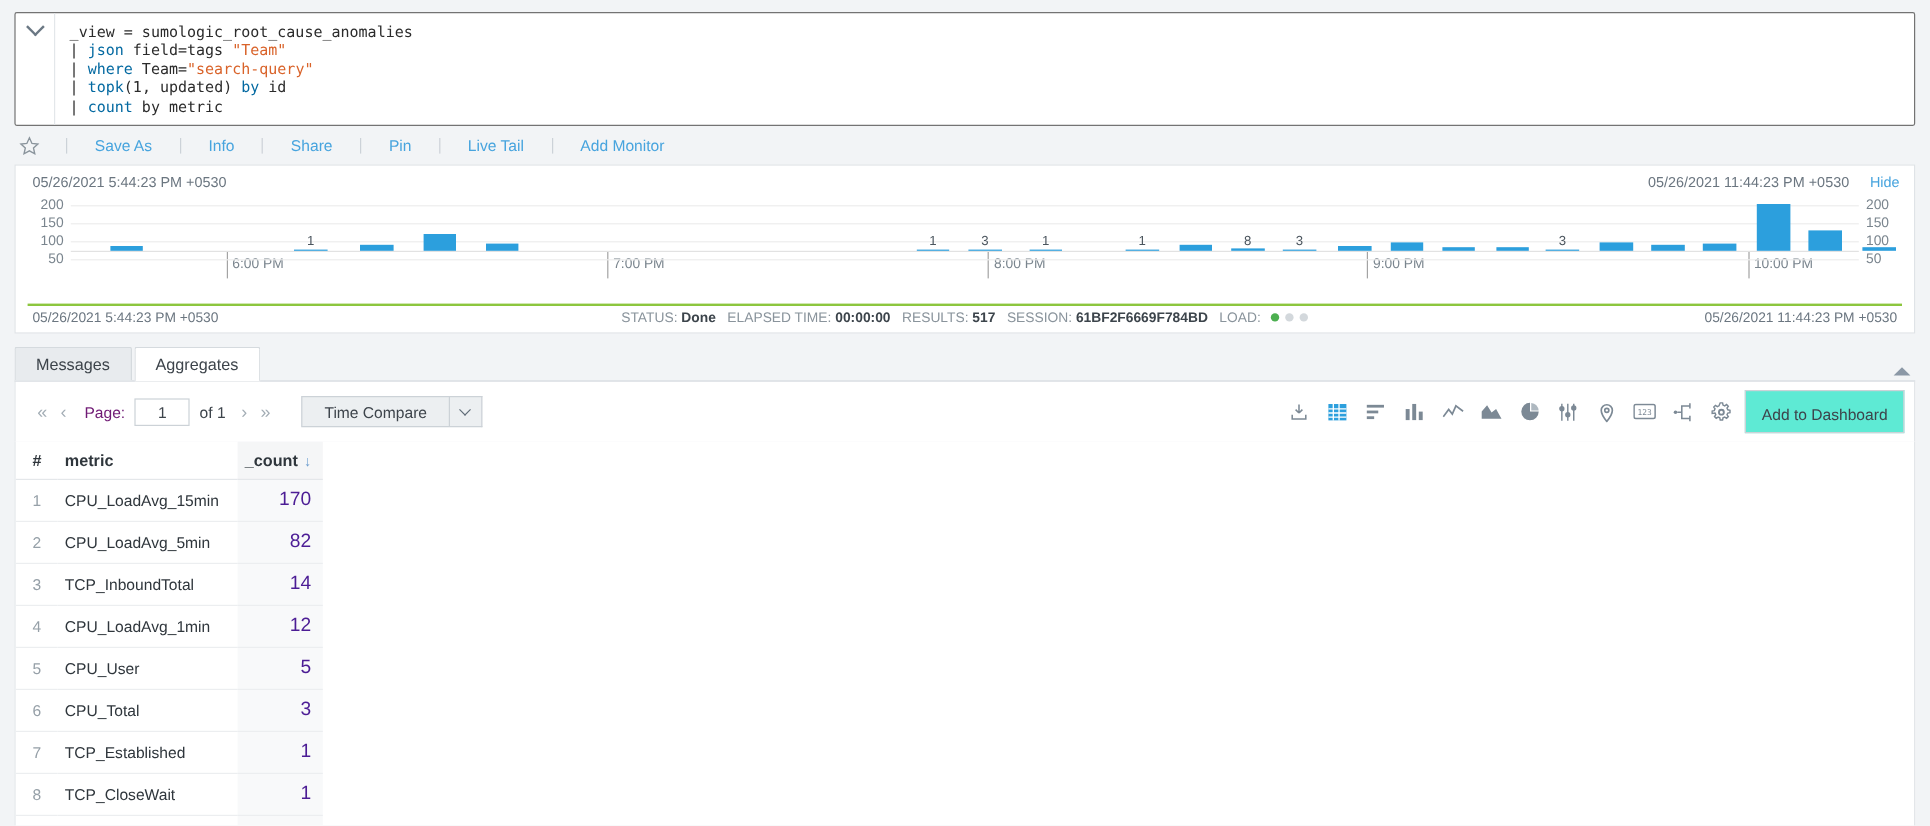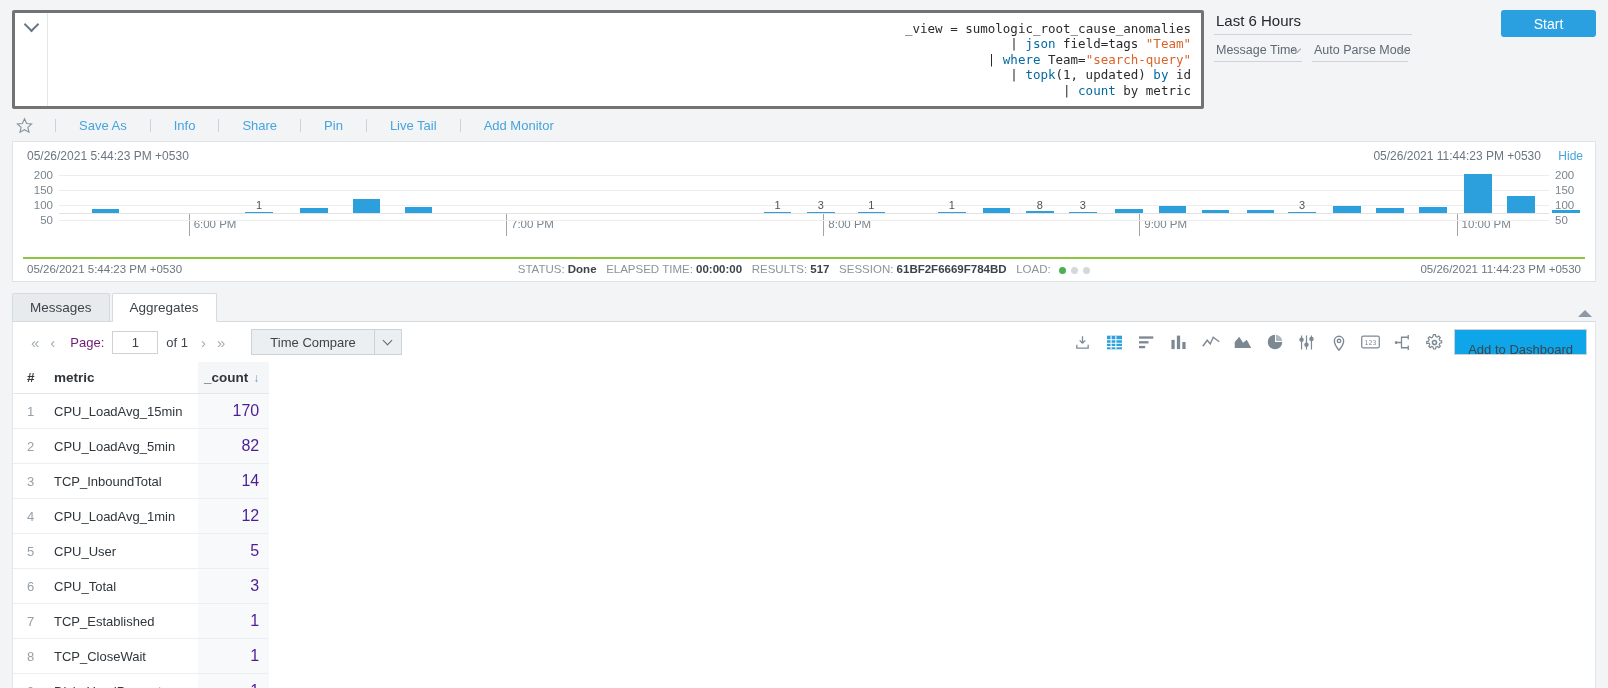--- a/index.html
+++ b/index.html
@@ -8,21 +8,21 @@
     width: 1608px; height: 688px;
     background: #f2f4f6;
     font-family: "Liberation Sans", sans-serif;
     font-size: 13px;
     color: #333;
     overflow: hidden;
   }
 
   
   .topbar { display:flex; align-items:flex-start; background:#f2f4f6; padding:10px 12px 0 12px; }
-  .query-wrap { flex:1; display:flex; background:#fff; border:3px solid #737373; border-radius:2px; min-height:94px;text-align:right; }
+  .query-wrap { flex:1; display:flex; background:#fff; border:1px solid #737373; border-radius:2px; min-height:94px; }
   .collapse-col { width:32px; display:flex; align-items:flex-start; justify-content:center; padding-top:9px; }
   .chev-down { width:11px; height:11px; border-right:2px solid #6b7884; border-bottom:2px solid #6b7884; transform:rotate(45deg); margin-top:-3px;}
   .query-code {
     flex:1; border-left:1px solid #e3e7ea; padding:8px 10px 8px 12px;
     font-family:"DejaVu Sans Mono", monospace; font-size:12.5px; line-height:15.4px;
     white-space:pre; color:#2b2b2b;
   }
   .kw { color:#0369a1; }
   .str { color:#d9632a; }
   .num { color:#2b2b2b; }
@@ -94,21 +94,21 @@
   .pg-arrow { padding:0 4px; cursor:pointer; color:#a3adb5; font-size:15px; line-height:15px; }
   .pg-label { color:#701a75; margin:0 5px 0 8px; }
   .pg-input { width:46px; height:23px; border:1px solid #ccd2d7; text-align:center; font-size:13px; font-family:"Liberation Sans",sans-serif; color:#3d444b; }
   .pg-of { color:#3d444b; margin:0 6px 0 5px; }
   .tc-group { display:flex; margin-left:22px; }
   .tc-btn { background:#eceff1; border:1px solid #ccd2d7; height:26px; padding:0 18px; font-size:13px; color:#3d444b; cursor:pointer; font-family:"Liberation Sans",sans-serif; }
   .tc-car { background:#eceff1; border:1px solid #ccd2d7; border-left:none; width:27px; height:26px; display:flex; align-items:center; justify-content:center; cursor:pointer;}
   .tc-car i { width:7px;height:7px;border-right:1.5px solid #5d6a75;border-bottom:1.5px solid #5d6a75;transform:rotate(45deg);margin-top:-3px;}
   .icons { margin-left:auto; display:flex; align-items:center; gap:13px; padding-right:10px; }
   .icn { width:19px; height:19px; display:flex; align-items:center; justify-content:center; cursor:pointer; color:#7c8995; }
-  .add-dash { background:#0ea5e9; border:1px solid #ccd2d7; height:26px; padding:12px 13px; font-size:13px; color:#3d444b; cursor:pointer; font-family:"Liberation Sans",sans-serif;}
+  .add-dash { background:#5eead4; border:1px solid #ccd2d7; height:36px; padding:12px 13px; font-size:13px; color:#3d444b; cursor:pointer; font-family:"Liberation Sans",sans-serif;}
 
   
   .tbl-wrap { margin:0 12px; background:#fff; border-left:1px solid #e3e6e9; border-right:1px solid #e3e6e9; height:332px; overflow:hidden; }
   table { border-collapse:collapse; }
   th, td { font-weight:normal; text-align:left; }
   .th-num { width:35px; padding:8px 6px 8px 14px; font-size:13.5px; color:#2f363c; font-weight:bold; border-bottom:1px solid #e4e7ea; }
   .th-metric { width:150px; padding:8px 6px; font-size:13.5px; color:#2f363c; font-weight:bold; border-bottom:1px solid #e4e7ea;}
   .th-count { width:65px; padding:8px 10px 8px 6px; font-size:13.5px; color:#2f363c; font-weight:bold; text-align:right; border-bottom:1px solid #e4e7ea; background:#f5f6f7; white-space:nowrap;}
   .sortarrow { color:#6f9fd0; font-size:12px; margin-left:5px; }
   .td-num { padding:8px 6px 8px 14px; font-size:13px; color:#96a0a8; border-bottom:1px solid #eceef0; }
@@ -119,36 +119,20 @@
 <body>
 
 <div class="topbar">
   <div class="query-wrap">
     <div class="collapse-col">
       <div class="chev-down"></div>
     </div>
     <div class="query-code" id="query-code"><div><span>_view = sumologic_root_cause_anomalies</span></div><div><span>| </span><span class="kw">json</span><span> field=tags </span><span class="str">"Team"</span></div><div><span>| </span><span class="kw">where</span><span> Team=</span><span class="str">"search-query"</span></div><div><span>| </span><span class="kw">topk</span><span>(</span><span class="num">1</span><span>, updated) </span><span class="kw">by</span><span> id</span></div><div><span>| </span><span class="kw">count</span><span> by metric</span></div></div>
   </div>
 
-  <div class="right-ctrl">
-    <div class="time-block">
-      <div class="time-range">Last 6 Hours</div>
-      <div class="selects">
-        <div class="sel msg">
-          <span>Message Time</span>
-          <i class="car"></i>
-        </div>
-        <div class="sel parse">
-          <span>Auto Parse Mode</span>
-          <i class="car"></i>
-        </div>
-      </div>
-    </div>
-    <button class="start-btn">Start</button>
-  </div>
 </div>
 
 <div class="actions">
   <span class="star">
     <svg width="17" height="17" viewBox="0 0 24 24" fill="none" stroke="#8a949c" stroke-width="1.6">
       <polygon points="12,2.6 15,9.2 22,9.9 16.8,14.6 18.3,21.4 12,17.9 5.7,21.4 7.2,14.6 2,9.9 9,9.2"></polygon>
     </svg>
   </span>
   <div class="vdiv"></div>
   <span class="alink">Save As</span>

